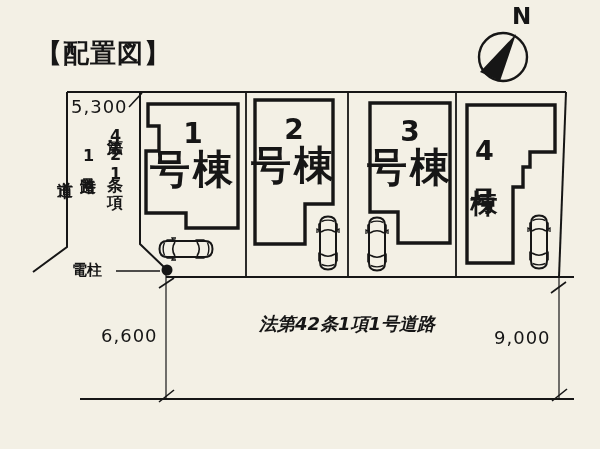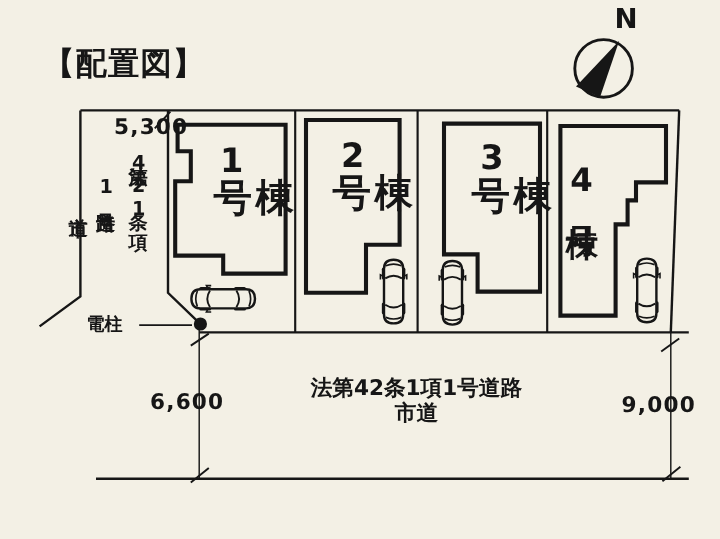--- a/index.html
+++ b/index.html
@@ -6,27 +6,27 @@
   .canvas{
     position:relative;width:600px;height:449px;overflow:hidden;
     background:#f3f0e5;
     font-family:"DejaVu Sans","Liberation Sans",sans-serif;
     color:#161616;
   }
   .canvas svg{position:absolute;left:0;top:0;}
   .abs{position:absolute;white-space:nowrap;}
   .title{font-size:26px;font-weight:700;letter-spacing:1px;}
   .north{font-size:23px;font-weight:700;}
-  .dim{font-size:18px;font-weight:700;letter-spacing:1px;margin-left:24px;}
+  .dim{font-size:18px;font-weight:400;letter-spacing:1px;}
   .vtext{writing-mode:vertical-rl;text-orientation:upright;font-weight:700;line-height:1.0;}
   .road-col{font-size:16px;letter-spacing:0px;}
   .pole{font-size:15px;font-weight:700;}
   .bldg{font-weight:700;text-align:center;line-height:1.0;}
   .bldg .digit{font-size:28px;display:block;}
-  .bldg .suffix{font-size:32px;display:block;letter-spacing:3px;margin-top:1px;text-align:right;}
+  .bldg .suffix{font-size:40px;display:block;letter-spacing:3px;margin-top:1px;}
   .bldg4{font-size:27px;letter-spacing:1px;}
   .roadtext{text-align:center;font-weight:700;font-size:18px;line-height:1.15;}
 </style>
 </head>
 <body>
 
 <div class="canvas">
 
   <svg width="600" height="449" viewBox="0 0 600 449" fill="none" stroke="#161616" stroke-linecap="butt" stroke-linejoin="miter">
 
@@ -121,18 +121,17 @@
   </div>
   <div class="abs bldg" style="left:357px;top:118px;width:106px;">
     <span class="digit">3</span>
     <span class="suffix">号棟</span>
   </div>
   <div class="abs vtext bldg4" style="left:471px;top:135px;">4号棟</div>
 
   <div class="abs dim" style="left:101px;top:325px;">6,600</div>
   <div class="abs dim" style="left:494px;top:327px;">9,000</div>
 
-  <div class="abs roadtext" style="left:238px;top:314px;width:218px;">
+  <div class="abs roadtext" style="left:238px;top:314px;width:218px;font-style:italic;">
     <div>法第42条1項1号道路</div>
-    <div>市道</div>
   </div>
 
 </div>
 
 </body></html>

